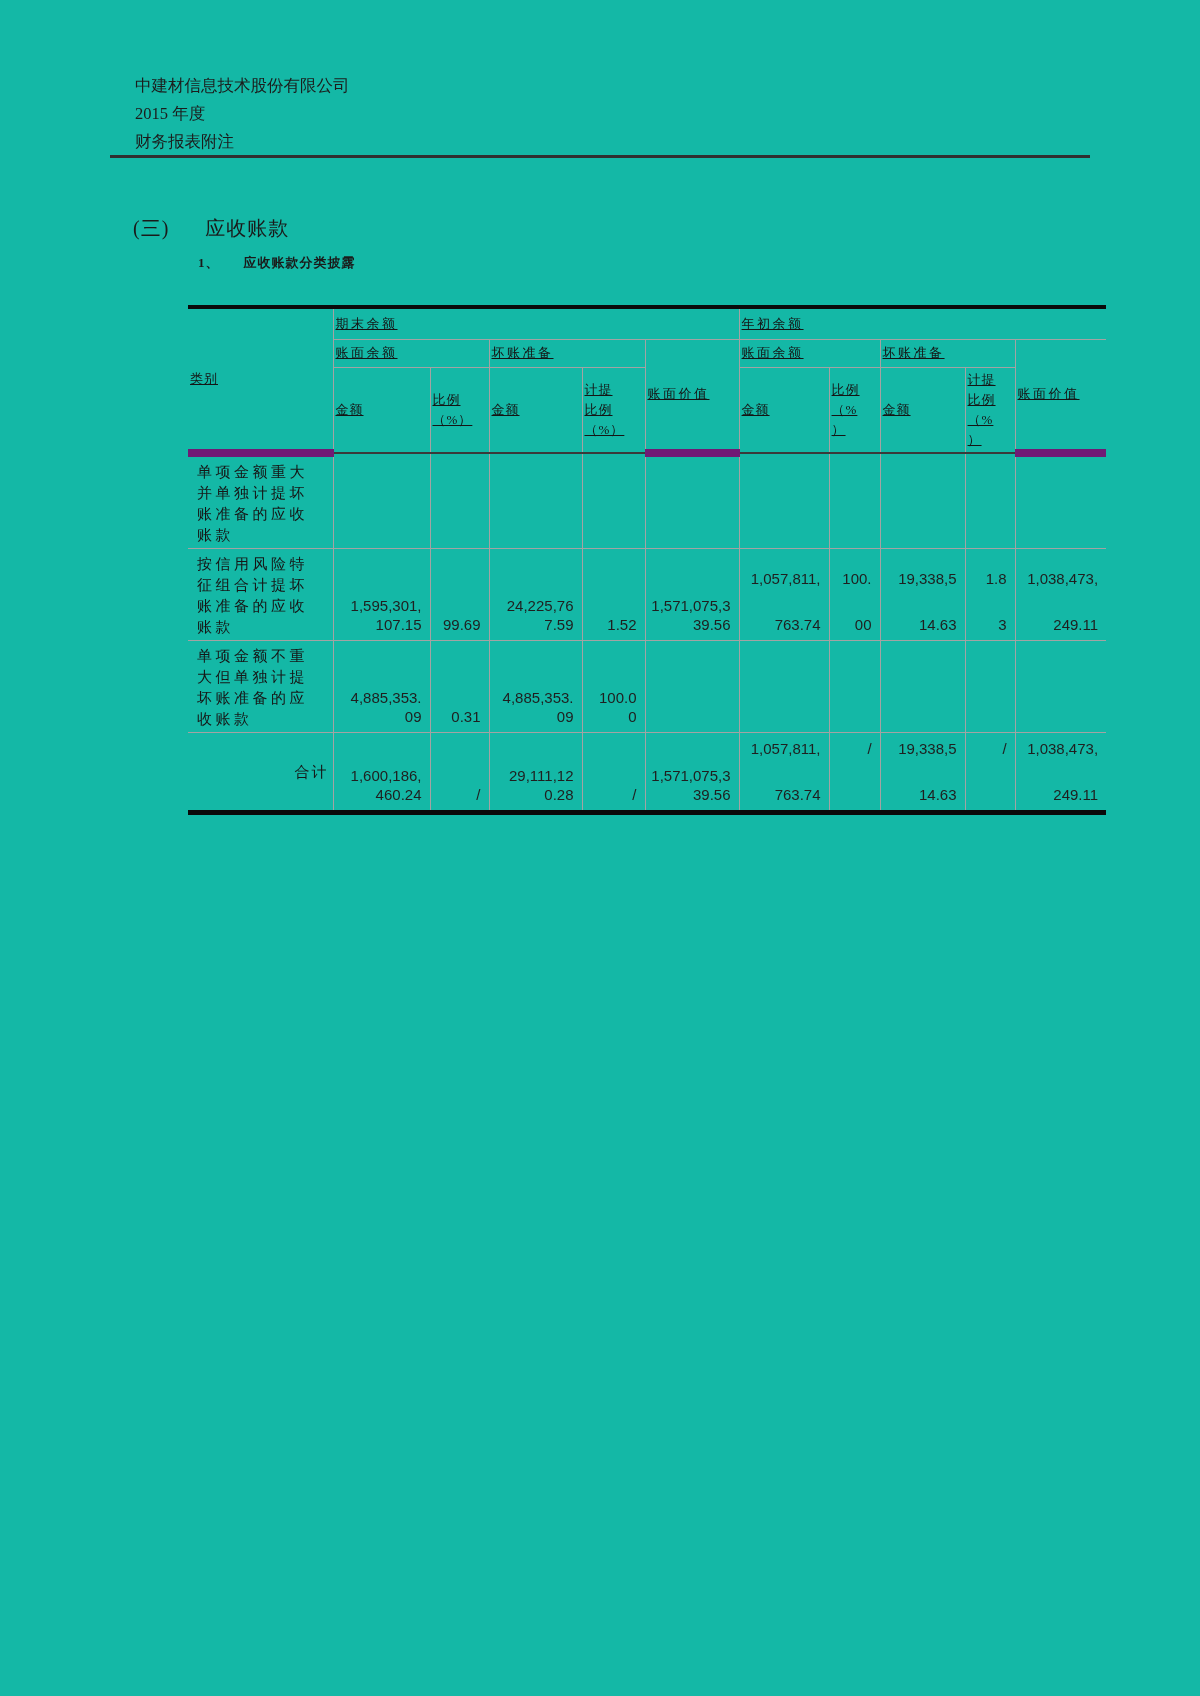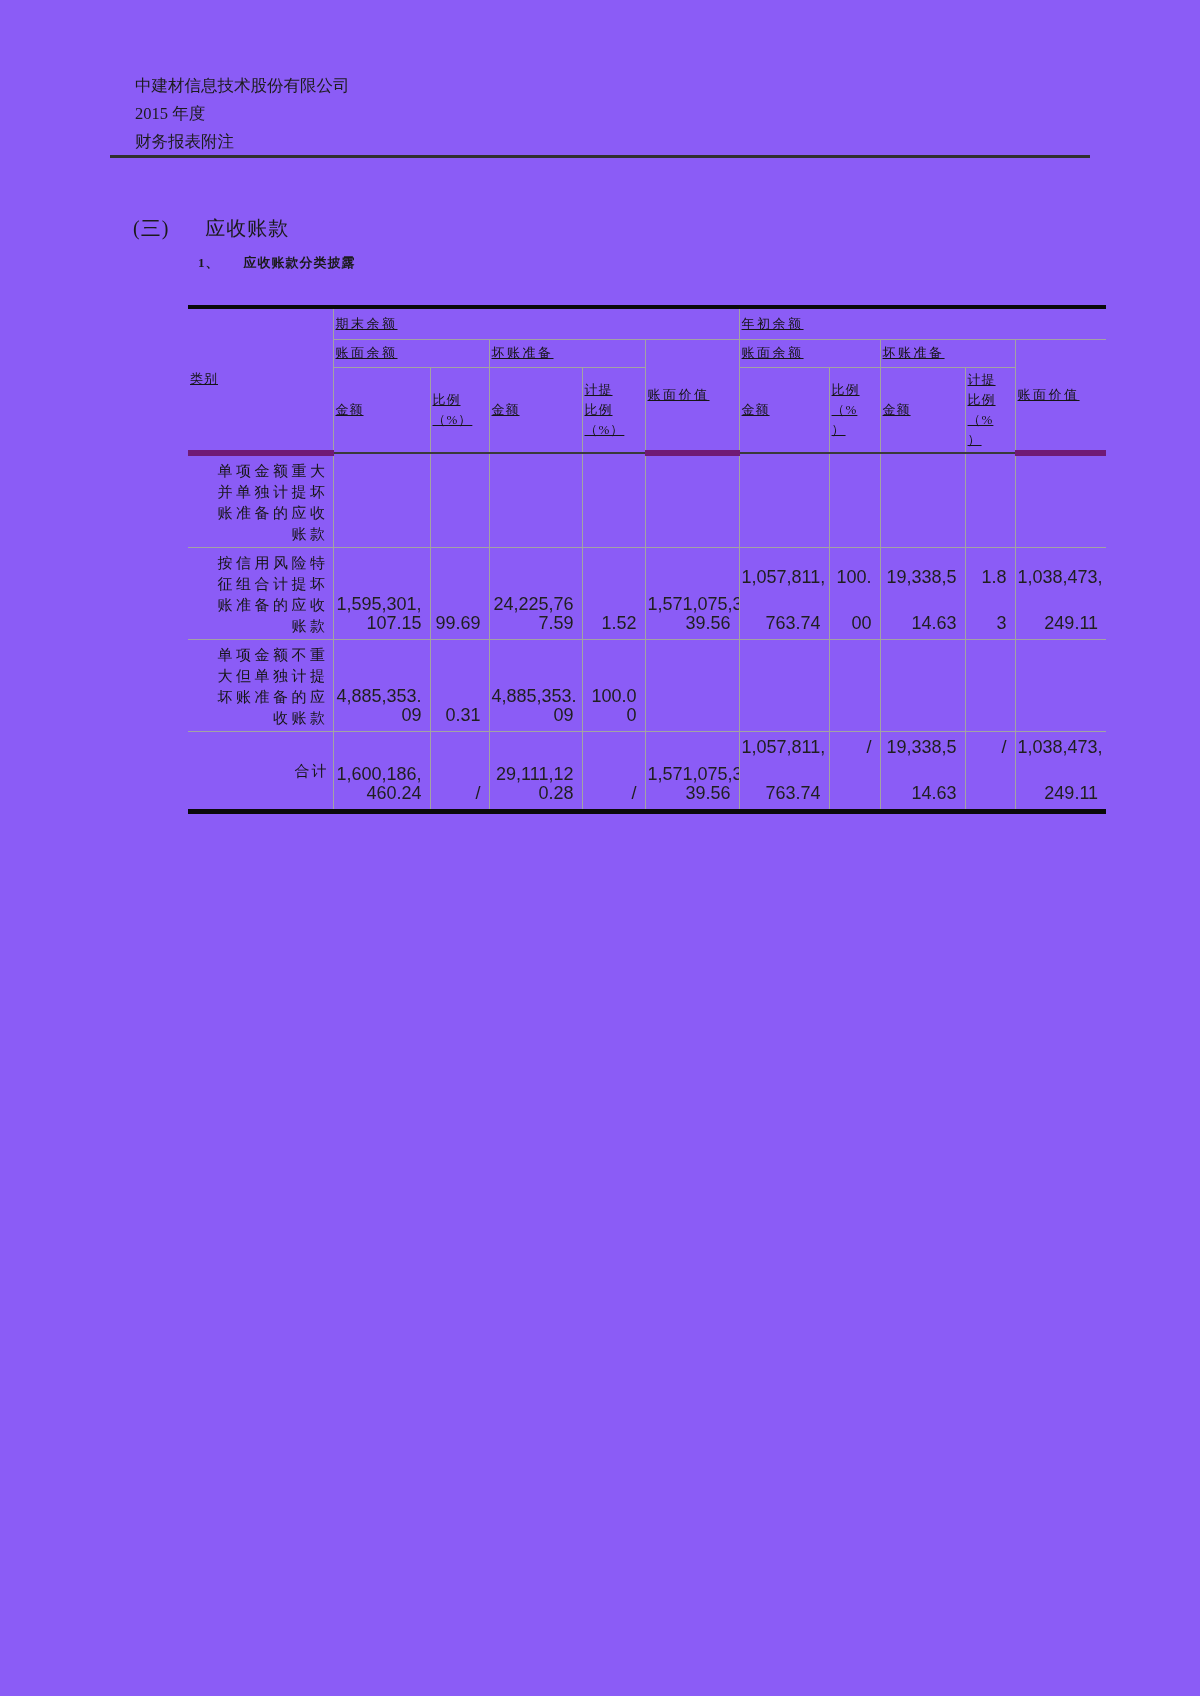--- a/index.html
+++ b/index.html
@@ -1,17 +1,17 @@
 <!DOCTYPE html>
 <html><head>
 <meta charset="utf-8">
 <style>
   html,body{margin:0;padding:0;background:#ffffff;}
   .page{
-    position:relative;width:1200px;height:1696px;background:#8b5cf6;overflow:hidden;
+    position:relative;width:1200px;height:1696px;background:#14b8a6;overflow:hidden;
     font-family:"Liberation Serif","DejaVu Serif",serif;color:#1a1a1a;
   }
   
   .doc-header{position:absolute;left:135px;top:72px;font-size:16.5px;line-height:28px;color:#1c1c1c;}
   .doc-header div{white-space:nowrap;}
   .header-rule{position:absolute;left:110px;top:155px;width:980px;height:0;border-top:3px solid #303030;}
   
   .section-heading{position:absolute;left:133px;top:215px;font-size:20px;font-weight:normal;letter-spacing:1px;white-space:nowrap;}
   .section-heading .sec-title{margin-left:36px;}
   .sub-heading{position:absolute;left:198px;top:254px;font-size:13px;font-weight:bold;letter-spacing:1px;white-space:nowrap;}
@@ -25,33 +25,33 @@
   table.doc-table td{border:1px solid #a3a3a3;overflow:hidden;}
   td.no-l{border-left:none !important;}
   td.no-r{border-right:none !important;}
   thead td{
     text-align:left;vertical-align:middle;font-size:13px;color:#151515;
     letter-spacing:1px;padding:2px;text-decoration:underline;
   }
   thead td.grp{letter-spacing:2.5px;}
   thead tr:first-child td{border-top:none;}
   thead tr:nth-child(3) td{border-bottom:2px solid #3a3a3a;}
-  thead td.cat,thead td.bv{border-bottom:6px solid #701a75;}
+  thead td.cat,thead td.bv{border-bottom:8px solid #701a75;}
   thead .line{line-height:20px;min-height:20px;}
   tbody td{border-bottom:2px solid #4a4a4a;}
   tbody tr:last-child td{border-bottom:none;}
   td.label{
-    vertical-align:top;text-align:right;padding:5px 4px 2px 9px;
+    vertical-align:top;text-align:left;padding:5px 4px 2px 9px;
     font-size:15px;color:#161616;letter-spacing:3.5px;
   }
   td.label .line{line-height:21px;min-height:21px;white-space:nowrap;}
   td.label.total{vertical-align:middle;text-align:right;letter-spacing:2px;padding-left:0;}
   td.num{
     vertical-align:bottom;text-align:right;padding:2px 8px 6px 2px;
-    font-family:"Liberation Sans","DejaVu Sans",sans-serif;font-size:18px;color:#1f1f1f;
+    font-family:"Liberation Sans","DejaVu Sans",sans-serif;font-size:15px;color:#1f1f1f;
   }
   td.num .line{line-height:19px;min-height:19px;}
   td.num.spread .line:first-child{margin-bottom:27px;}
   
   .page-footer{
     position:absolute;left:0;top:1553px;width:1200px;text-align:center;
     font-size:15px;color:#222;letter-spacing:1px;
   }
 </style>
 </head>

